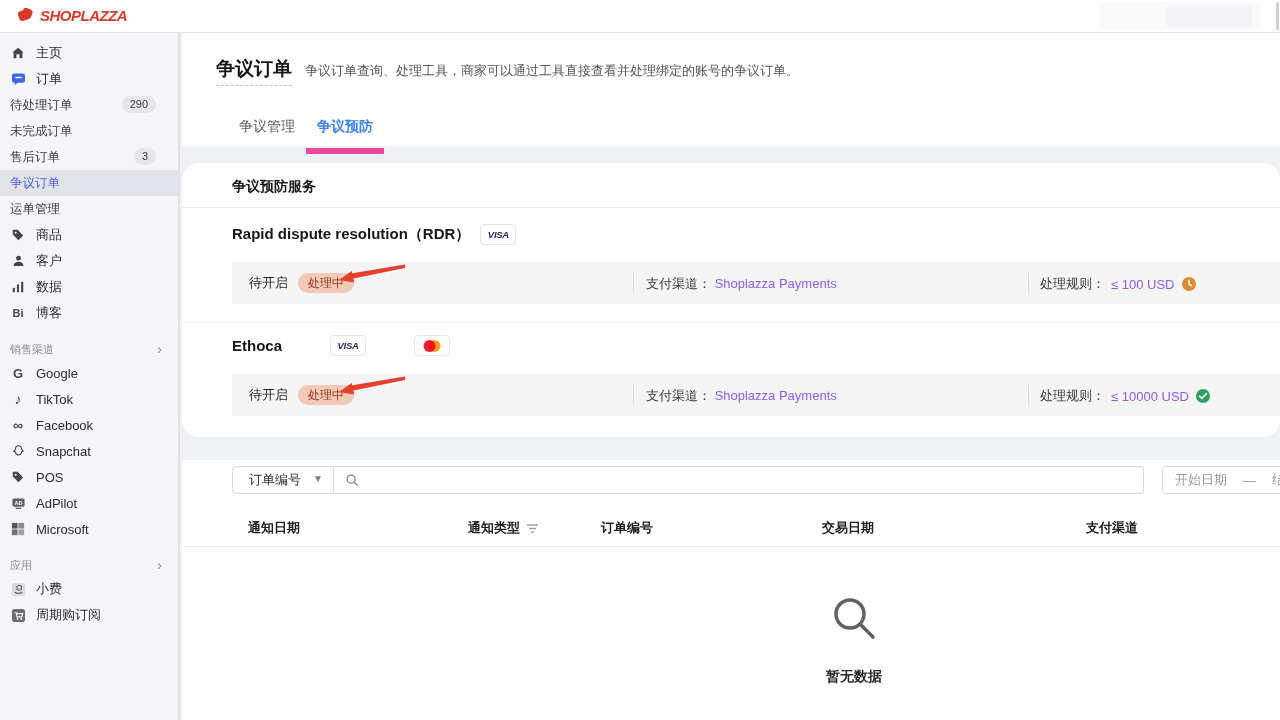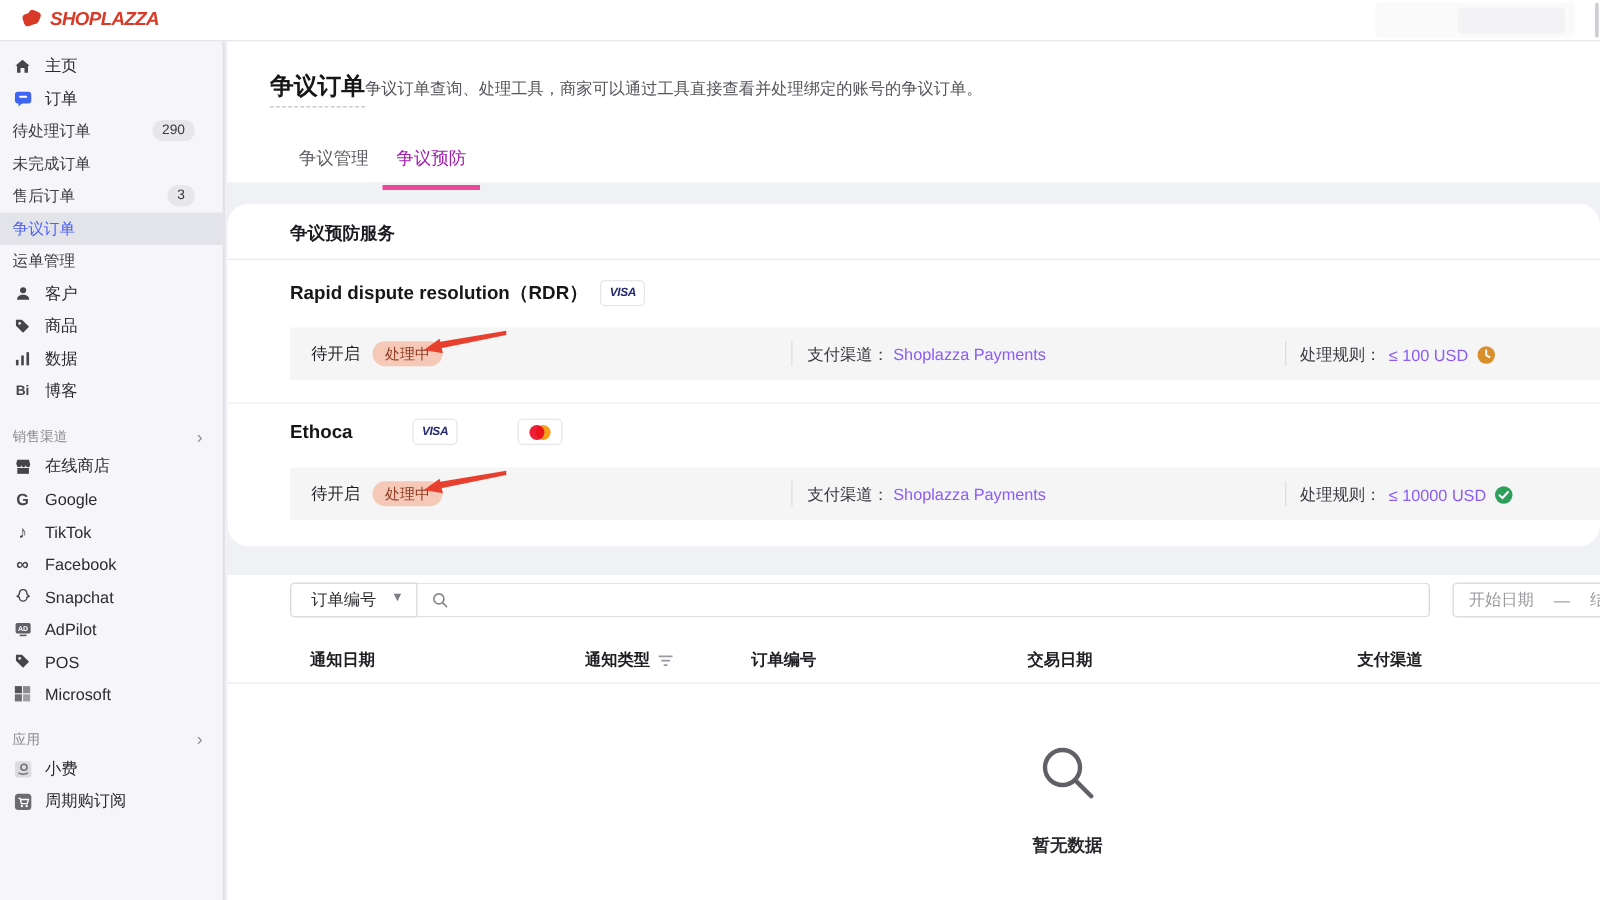--- a/index.html
+++ b/index.html
@@ -30,24 +30,24 @@
     padding-left:10px; font-size:11px; color:#8a8a90; cursor:pointer; }
   .side-section .chev { position:absolute; right:16px; font-size:14px; color:#8a8a90; }
 
   
   .main { position:absolute; left:182px; top:33px; width:1098px; height:687px; }
   .block { position:absolute; left:0; right:0; background:#fff; }
 
   .page-header { top:0; height:113px; }
   .title-row { position:absolute; left:34px; top:23px; display:flex; align-items:baseline; }
   .page-title { font-size:19px; font-weight:bold; color:#17171a; border-bottom:1px dashed #bfbfc4; padding-bottom:3px; }
-  .page-desc { font-size:13px; color:#55555b; }
+  .page-desc { font-size:13px; color:#55555b; margin-left:13px; }
   .tabs { position:absolute; left:46px; top:77px; display:flex; }
   .tab { font-size:14px; color:#5d5d63; padding:8px 11px 12px; cursor:pointer; }
-  .tab.active { color:#a21caf; font-weight:normal; border-bottom:4px solid #ec4899; }
+  .tab.active { color:#3b82f6; font-weight:bold; border-bottom:6px solid #ec4899; }
 
   .card1 { top:130px; height:274px;border-radius:17px; }
   .sec-head { position:absolute; left:0; right:0; top:0; height:45px; border-bottom:1px solid #ebebee; }
   .sec-title { position:absolute; left:50px; top:15px; font-size:14px; font-weight:bold; color:#1b1b1f; }
   .svc-title { position:absolute; left:50px; display:flex; align-items:center; gap:10px; }
   .svc-name { font-size:15px; font-weight:bold; color:#17171a; }
   .net-badge { height:21px; min-width:36px; padding:0 5px; background:#fff; border:1px solid #e6e6ea;
     border-radius:4px; display:inline-flex; align-items:center; justify-content:center; }
   .visa-txt { font-size:9.5px; font-weight:900; font-style:italic; color:#20286e; letter-spacing:-0.3px; }
   .svc-row { position:absolute; left:50px; right:0; height:42px; background:#f5f5f6; display:flex; align-items:center; }
@@ -134,36 +134,36 @@
   <div class="side-item sub active">
     <span>争议订单</span>
   </div>
 
   <div class="side-item sub">
     <span>运单管理</span>
   </div>
 
   <div class="side-item">
     <span class="icon">
+      <svg width="14" height="14" viewBox="0 0 16 16">
+          <path d="M2 2 L7.5 2 L14 8.5 L8.5 14 L2 7.5 Z" fill="#45454b"></path>
+          <circle cx="5.4" cy="5.4" r="1.2" fill="#f6f6f8"></circle>
+        </svg>
+    </span>
+    <span>商品</span>
+  </div>
+
+  <div class="side-item">
+    <span class="icon">
       <svg width="13" height="14" viewBox="0 0 16 16">
           <circle cx="8" cy="4.5" r="3" fill="#45454b"></circle>
           <path d="M2 14 C2 10.5 4.7 9 8 9 C11.3 9 14 10.5 14 14 Z" fill="#45454b"></path>
         </svg>
     </span>
     <span>客户</span>
-  </div>
-
-  <div class="side-item">
-    <span class="icon">
-      <svg width="14" height="14" viewBox="0 0 16 16">
-          <path d="M2 2 L7.5 2 L14 8.5 L8.5 14 L2 7.5 Z" fill="#45454b"></path>
-          <circle cx="5.4" cy="5.4" r="1.2" fill="#f6f6f8"></circle>
-        </svg>
-    </span>
-    <span>商品</span>
   </div>
 
 
   <div class="side-item">
     <span class="icon">
       <svg width="14" height="14" viewBox="0 0 16 16">
           <rect x="2" y="9" width="2.4" height="5" fill="#45454b"></rect>
           <rect x="6.8" y="5" width="2.4" height="9" fill="#45454b"></rect>
           <rect x="11.6" y="2" width="2.4" height="12" fill="#45454b"></rect>
         </svg>
@@ -177,29 +177,20 @@
       </span>
     <span>博客</span>
   </div>
 
 
   <div class="side-section">
     <span>销售渠道</span>
     <span class="chev">›</span>
   </div>
 
-  <div class="side-item">
-    <span class="icon">
-      <svg width="15" height="14" viewBox="0 0 16 15">
-          <path d="M2 5.5 L3 2 L13 2 L14 5.5 L14 6.5 A1.9 1.9 0 0 1 10.2 6.5 A1.9 1.9 0 0 1 6.4 6.5 A1.9 1.9 0 0 1 2.6 6.5 Z" fill="#45454b"></path>
-          <rect x="3" y="9" width="10" height="5" fill="#45454b"></rect>
-        </svg>
-    </span>
-    <span>在线商店</span>
-  </div>
 
   <div class="side-item">
     <span class="icon">
         <span style="font-size:13px;font-weight:bold;color:#45454b;">G</span>
       </span>
     <span>Google</span>
   </div>
 
   <div class="side-item">
     <span class="icon">
@@ -215,41 +206,41 @@
     <span>Facebook</span>
   </div>
 
   <div class="side-item">
     <span class="icon">
       <svg width="13" height="14" viewBox="0 0 16 16">
           <path d="M8 1.5 C10.8 1.5 11.8 3.8 11.8 6 L13.8 8 L11.8 9 C11.8 11.2 10 12.8 8 12.8 C6 12.8 4.2 11.2 4.2 9 L2.2 8 L4.2 6 C4.2 3.8 5.2 1.5 8 1.5 Z" fill="none" stroke="#45454b" stroke-width="1.4"></path>
         </svg>
     </span>
     <span>Snapchat</span>
+  </div>
+
+  <div class="side-item">
+    <span class="icon">
+      <svg width="14" height="14" viewBox="0 0 16 16">
+          <path d="M2 2 L7.5 2 L14 8.5 L8.5 14 L2 7.5 Z" fill="#45454b"></path>
+          <circle cx="5.4" cy="5.4" r="1.2" fill="#f6f6f8"></circle>
+        </svg>
+    </span>
+    <span>POS</span>
   </div>
 
   <div class="side-item">
     <span class="icon">
       <svg width="15" height="13" viewBox="0 0 16 14">
           <rect x="1.5" y="1.5" width="13" height="9" rx="1.5" fill="#5f5f65"></rect>
           <text x="8" y="8.2" font-size="6" font-weight="bold" fill="#fff" text-anchor="middle" font-family="Liberation Sans,sans-serif">AD</text>
           <rect x="5" y="11.5" width="6" height="1.4" fill="#5f5f65"></rect>
         </svg>
     </span>
     <span>AdPilot</span>
-  </div>
-
-  <div class="side-item">
-    <span class="icon">
-      <svg width="14" height="14" viewBox="0 0 16 16">
-          <path d="M2 2 L7.5 2 L14 8.5 L8.5 14 L2 7.5 Z" fill="#45454b"></path>
-          <circle cx="5.4" cy="5.4" r="1.2" fill="#f6f6f8"></circle>
-        </svg>
-    </span>
-    <span>POS</span>
   </div>
 
   <div class="side-item">
     <span class="icon">
       <svg width="14" height="14" viewBox="0 0 16 16">
           <rect x="1" y="1" width="6.5" height="6.5" fill="#55555b"></rect>
           <rect x="8.5" y="1" width="6.5" height="6.5" fill="#8b8b91"></rect>
           <rect x="1" y="8.5" width="6.5" height="6.5" fill="#6f6f75"></rect>
           <rect x="8.5" y="8.5" width="6.5" height="6.5" fill="#a0a0a6"></rect>
         </svg>

